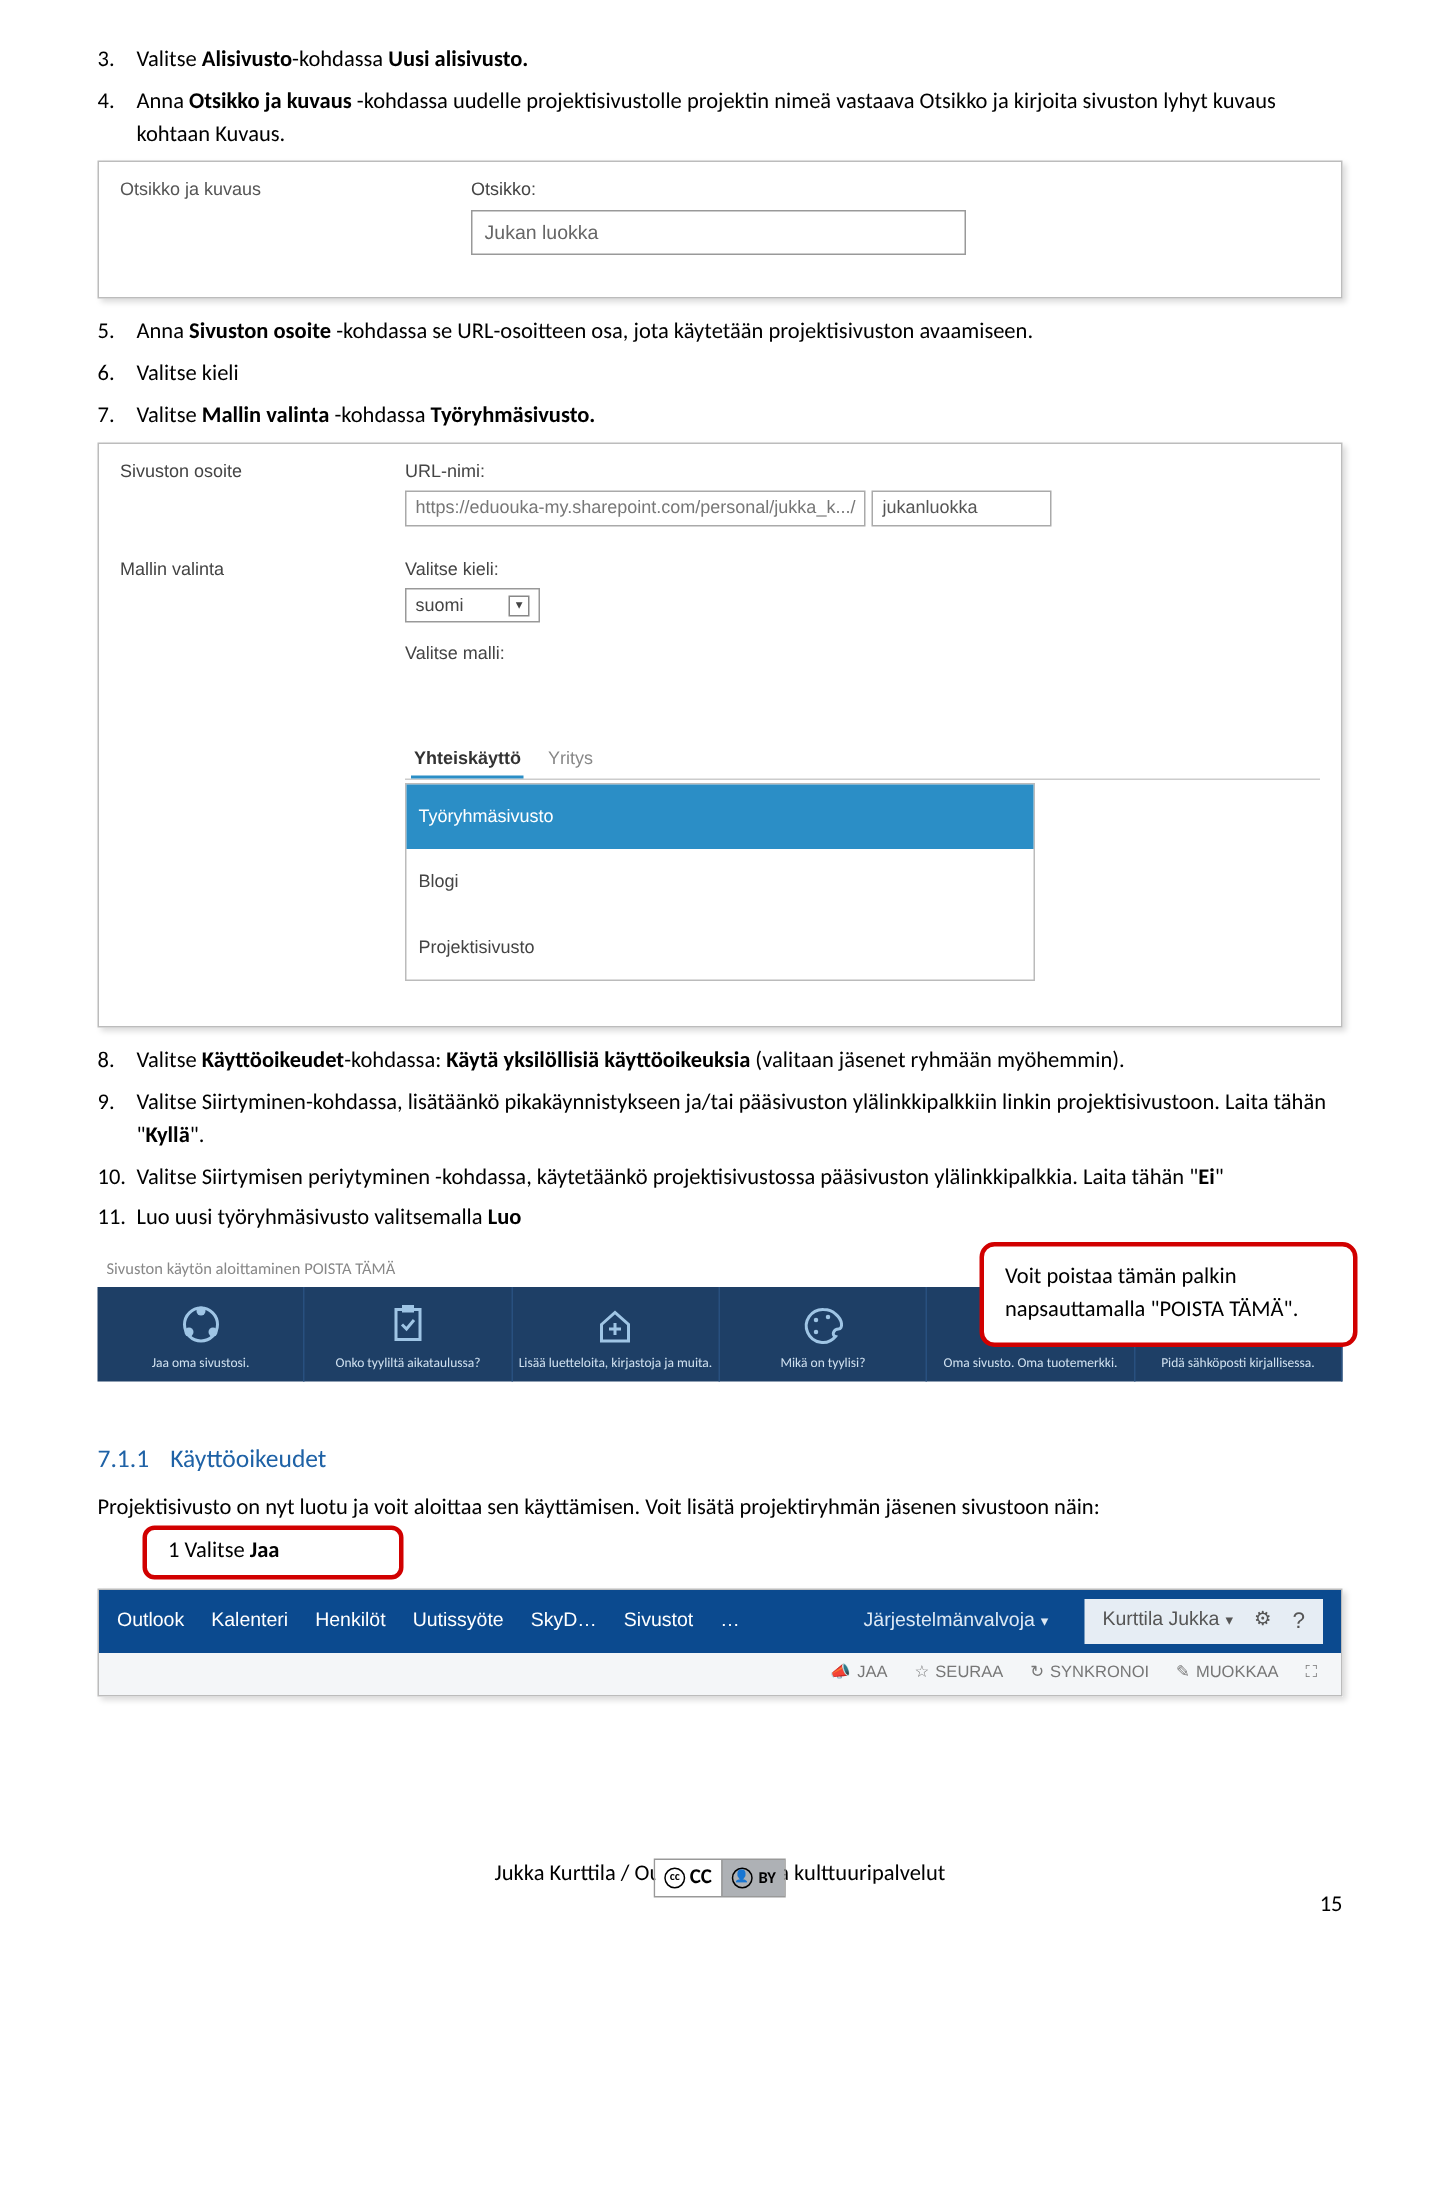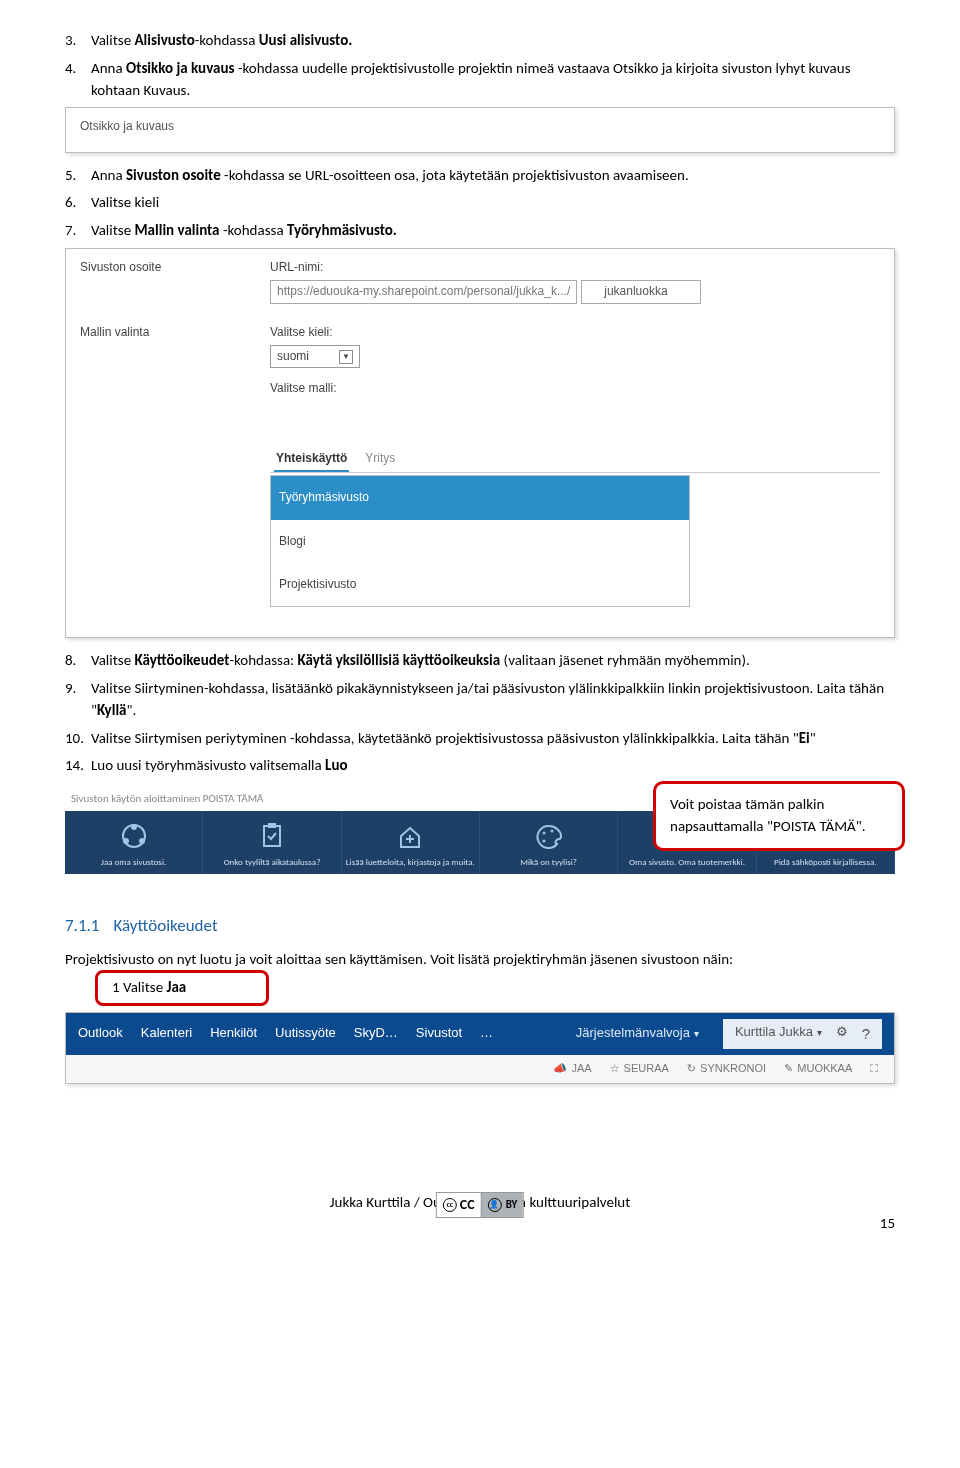--- a/index.html
+++ b/index.html
@@ -58,21 +58,21 @@
   }
   .frm-group { margin-bottom:12px; }
 
   
   .sc2 { padding: 10px 14px 10px; }
   .sc2-row { display:flex; margin-bottom:20px;}
   .sc2-left { width: 190px; color:#444;}
   .sc2-right { flex:1; }
   .url-row { display:flex; align-items:center; gap:4px; color:#777; font-size:12px;}
   .url-prefix { border:1px solid #aaa; padding:2px 6px; background:#fff; flex:0 0 auto; max-width:360px; overflow:hidden; white-space:nowrap;}
-  .url-input { border:1px solid #aaa; padding:2px 22px; background:#fff; width:120px; color:#555;}
+  .url-input { border:1px solid #aaa; padding:2px 6px; background:#fff; width:120px; color:#555;}
   .sel-box {
     border:1px solid #999; padding:2px 6px; display:inline-flex; align-items:center; gap:30px; font-size:12px; color:#444;
   }
   .sel-caret { border:1px solid #888; width:14px; height:14px; display:inline-flex; align-items:center; justify-content:center; font-size:9px;}
   .tabs { border-bottom:1px solid #ccc; display:flex; gap:14px; font-size:12px; margin-top:4px; padding-left:4px;}
   .tab { padding:3px 2px; color:#888;margin-top:45px;}
   .tab.active { color:#333; border-bottom:2px solid #2b8ec6; font-weight:600;}
   .tmpl-list { border:1px solid #bbb; width:420px; margin-top:2px;}
   .tmpl-item { padding:13px 8px; font-size:12px; color:#444;}
   .tmpl-item.sel { background:#2b8ec6; color:#fff;}
@@ -214,20 +214,24 @@
   <li>
     <span class="num">4.</span>
     <span><span>Anna </span><span class="b">Otsikko ja kuvaus</span><span> -kohdassa uudelle projektisivustolle projektin nimeä vastaava Otsikko ja kirjoita sivuston lyhyt kuvaus kohtaan Kuvaus.</span></span>
   </li>
 </ol>
 
 <div class="screenshot">
   <div class="sc1">
     <div class="sc1-left">Otsikko ja kuvaus</div>
     <div class="sc1-right">
+      <div class="frm-group">
+        <div class="frm-label">Otsikko:</div>
+        <div class="frm-input">Jukan luokka</div>
+      </div>
     </div>
   </div>
 </div>
 
 <ol class="main-list">
   <li>
     <span class="num">5.</span>
     <span><span>Anna </span><span class="b">Sivuston osoite</span><span> -kohdassa se URL-osoitteen osa, jota käytetään projektisivuston avaamiseen.</span></span>
   </li>
   <li>
@@ -282,21 +286,21 @@
   </li>
   <li>
     <span class="num">9.</span>
     <span><span>Valitse Siirtyminen-kohdassa, lisätäänkö pikakäynnistykseen ja/tai pääsivuston ylälinkkipalkkiin linkin projektisivustoon. Laita tähän "</span><span class="b">Kyllä</span><span>".</span></span>
   </li>
   <li>
     <span class="num">10.</span>
     <span><span>Valitse Siirtymisen periytyminen -kohdassa, käytetäänkö projektisivustossa pääsivuston ylälinkkipalkkia. Laita tähän "</span><span class="b">Ei</span><span>"</span></span>
   </li>
   <li>
-    <span class="num">14.</span>
+    <span class="num">11.</span>
     <span><span>Luo uusi työryhmäsivusto valitsemalla </span><span class="b">Luo</span></span>
   </li>
 </ol>
 
 <div class="tilebar-wrap">
   <div class="tilebar-hdr">Sivuston käytön aloittaminen    POISTA TÄMÄ</div>
   <div class="tilebar">
     <div class="tile">
       <svg width="34" height="30" viewBox="0 0 34 30">
           <circle cx="17" cy="15" r="11" fill="none" stroke="#9fc5e5" stroke-width="2"></circle>

